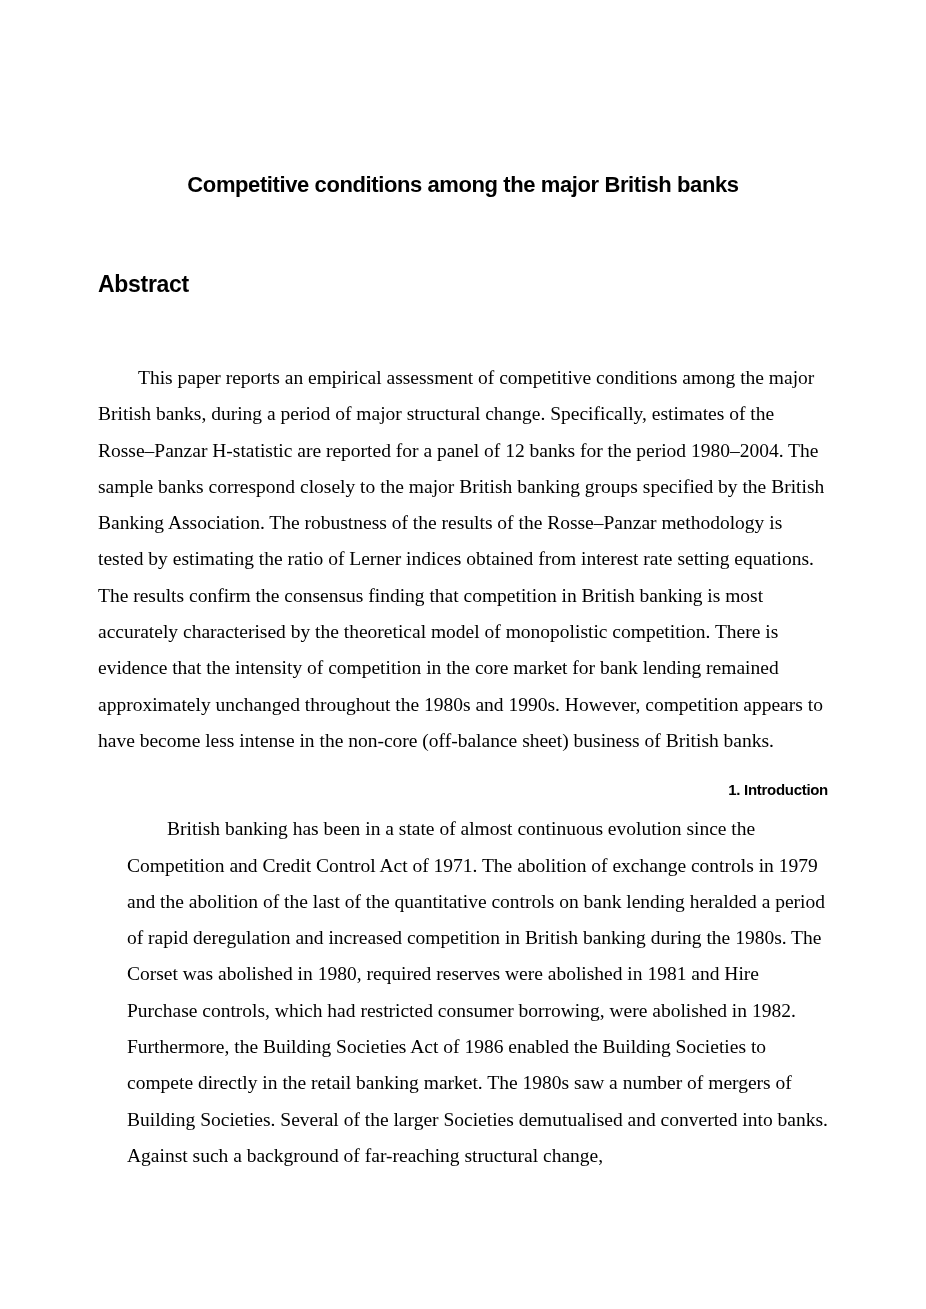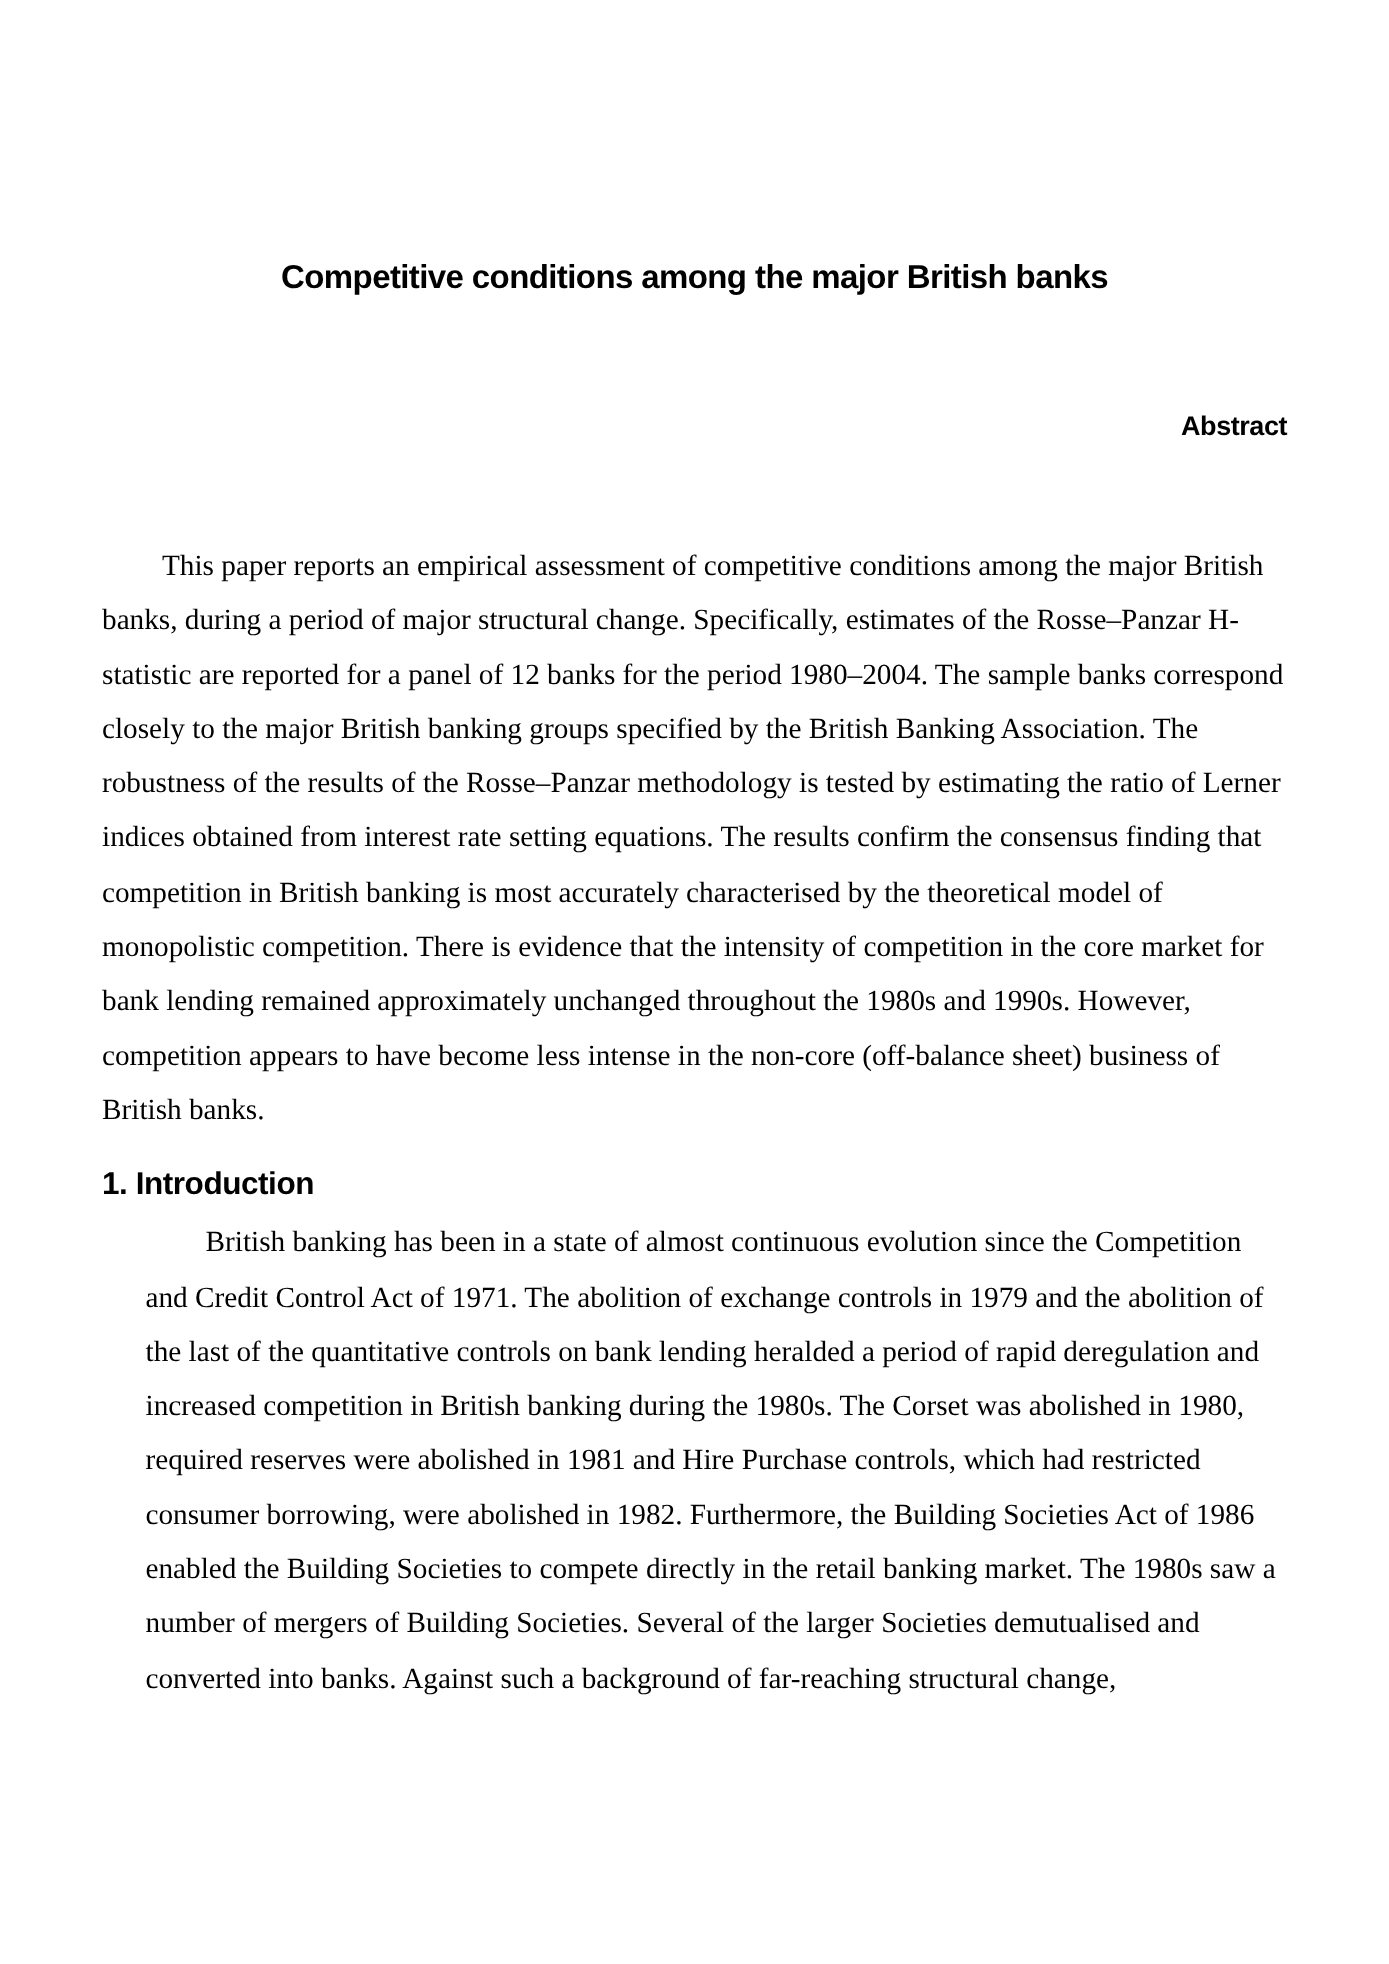--- a/index.html
+++ b/index.html
@@ -11,61 +11,61 @@
     width: 926px;
     height: 1309px;
     font-family: "Liberation Serif", serif;
     color: #000000;
     overflow: hidden;
   }
   .page {
     box-sizing: border-box;
     width: 926px;
     height: 1077px;
-    padding: 0 68px;
+    padding: 0 98px;
   }
   .paper-title {
     margin: 0;
     padding-top: 172px;
     text-align: center;
     font-family: "Liberation Sans", sans-serif;
     font-weight: bold;
     font-size: 22px;
     letter-spacing: -0.4px;
     line-height: 26px;
   }
   .abstract-heading {
     margin: 0;
     padding-top: 72px;
-    text-align: right;
+    text-align: left;
     font-family: "Liberation Sans", sans-serif;
     font-weight: bold;
-    font-size: 18px;
+    font-size: 23px;
     letter-spacing: -0.3px;
     line-height: 28px;
   }
   .body-para {
     margin: 0;
     font-size: 19.5px;
     line-height: 36.3px;
     text-indent: 40px;
     text-align: left;
   }
   .abstract-para {
     padding-top: 62px;
   }
   .intro-heading {
     margin: 0;
     padding-top: 16px;
     font-family: "Liberation Sans", sans-serif;
     font-weight: bold;
-    font-size: 21px;
+    font-size: 15px;
     letter-spacing: -0.3px;
     line-height: 30px;
-    text-align: left;
+    text-align: right;
   }
   .intro-para {
     padding-top: 6px;
     margin-left: 29px;
   }
 </style>
 </head>
 <body>
 
 <div class="page">

